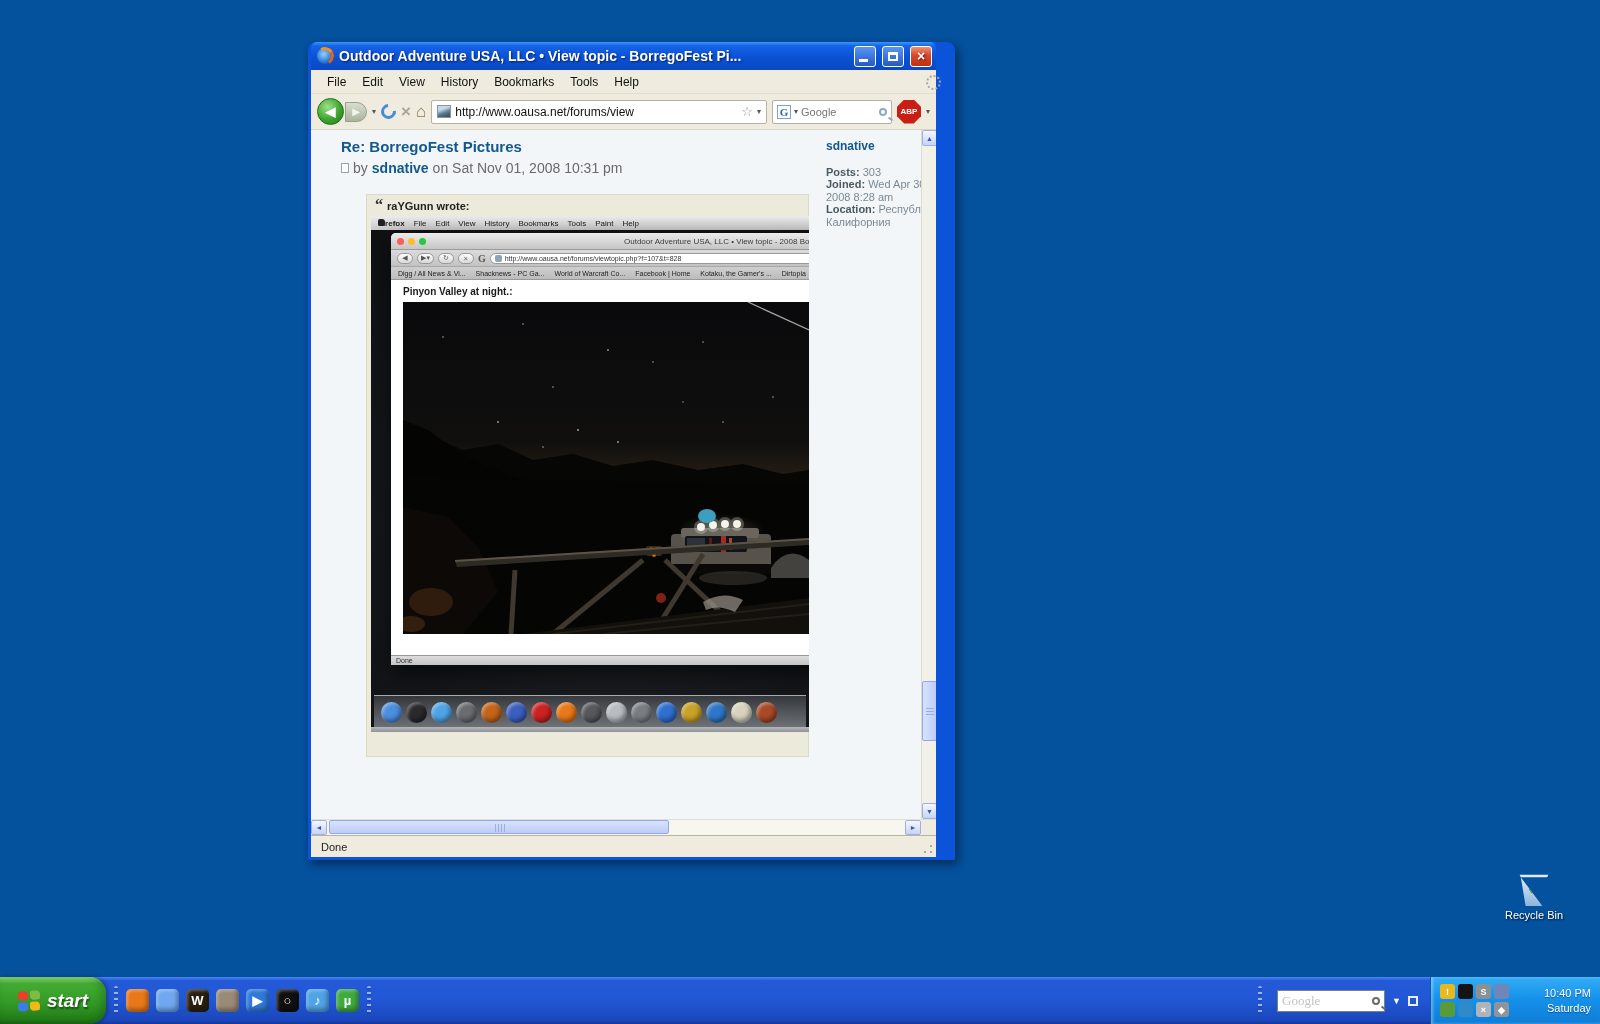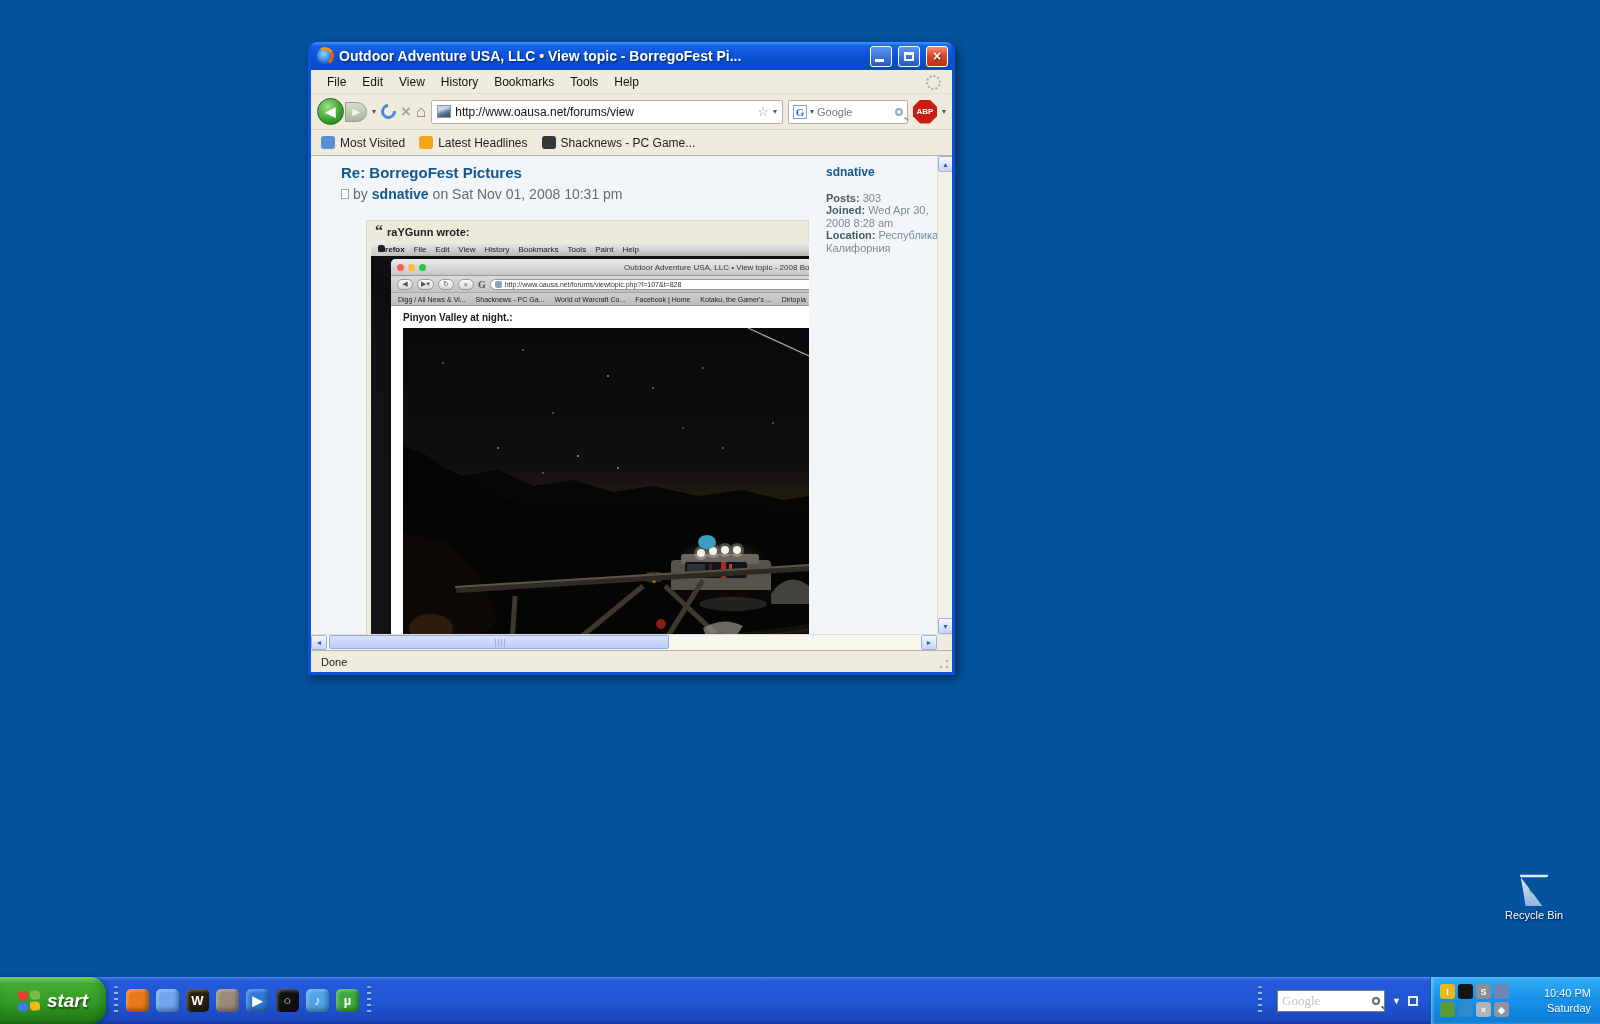--- a/index.html
+++ b/index.html
@@ -1,21 +1,21 @@
 <!DOCTYPE html>
 <html><head>
 <meta charset="utf-8">
 <style>
   *{margin:0;padding:0;box-sizing:border-box;}
   html,body{width:1600px;height:1024px;overflow:hidden;}
   body{background:#04519D;font-family:"Liberation Sans",sans-serif;position:relative;}
 
   
-  .win{position:absolute;left:308px;top:42px;width:647px;height:633px;background:#0B53D8;
-       border-radius:8px 8px 0 0;padding:0 3px 3px 3px;display:flex;flex-direction:column;
+  .win{position:absolute;left:308px;top:42px;width:647px;height:818px;background:#0B53D8;
+       border-radius:8px 8px 0 0;padding:0 19px 3px 3px;display:flex;flex-direction:column;
        box-shadow:3px 4px 10px rgba(0,0,0,.45);}
   .titlebar{height:28px;display:flex;align-items:center;gap:6px;padding:0 4px 0 6px;
        background:linear-gradient(180deg,#3C96F6 0%,#1563E8 14%,#0B51D4 55%,#0A49C2 100%);
        border-radius:6px 6px 0 0;color:#fff;font-weight:bold;font-size:14px;text-shadow:1px 1px 2px rgba(0,0,20,.6);}
   .title-text{flex:1;white-space:nowrap;overflow:hidden;}
   .tb-btn{width:22px;height:21px;border:1px solid #fff;border-radius:3px;display:flex;align-items:center;justify-content:center;position:relative;}
   .btn-min,.btn-max{background:linear-gradient(180deg,#5A95F2,#2359C8);}
   .btn-close{background:linear-gradient(180deg,#F0906E,#D8472A 45%,#BE3012);}
   .glyph-min{position:absolute;left:4px;bottom:4px;width:9px;height:3px;background:#fff;}
   .glyph-max{width:10px;height:9px;border:2px solid #fff;border-top-width:3px;}
@@ -216,35 +216,20 @@
     <span class="search-box">
       <span class="g-logo">G</span>
       <span class="mini-drop">▾</span>
       <input class="search-input" placeholder="Google" style="">
       <span class="magnifier"></span>
     </span>
     <span class="abp">ABP</span>
     <span class="mini-drop">▾</span>
   </div>
 
-  <div class="bookmarksbar">
-
-  <span class="bm-item">
-        <span class="bm-icon" style="background: rgb(90, 142, 214);"></span>
-        <span>Most Visited</span>
-      </span>
-      <span class="bm-item">
-        <span class="bm-icon" style="background: rgb(240, 168, 24);"></span>
-        <span>Latest Headlines</span>
-      </span>
-      <span class="bm-item">
-        <span class="bm-icon" style="background: rgb(51, 55, 59);"></span>
-        <span>Shacknews - PC Game...</span>
-      </span>
-    </div>
 
   <div class="content">
     <div class="content-main">
       <div class="post-title">Re: BorregoFest Pictures</div>
       <div class="byline">
         <span class="page-ico"></span>
         <span>by</span>
         <b>sdnative</b>
         <span>on Sat Nov 01, 2008 10:31 pm</span>
       </div>

